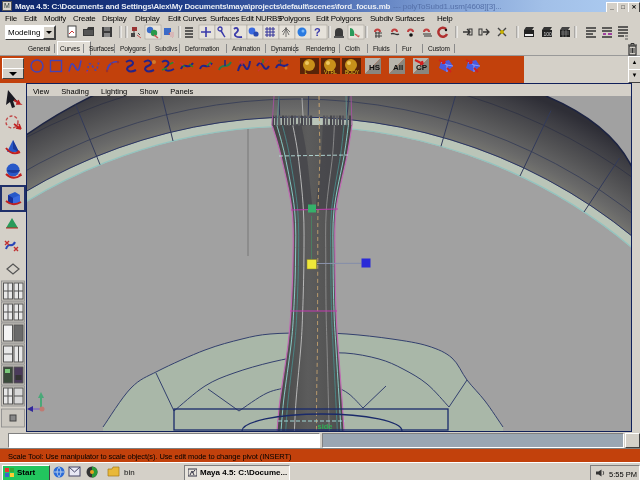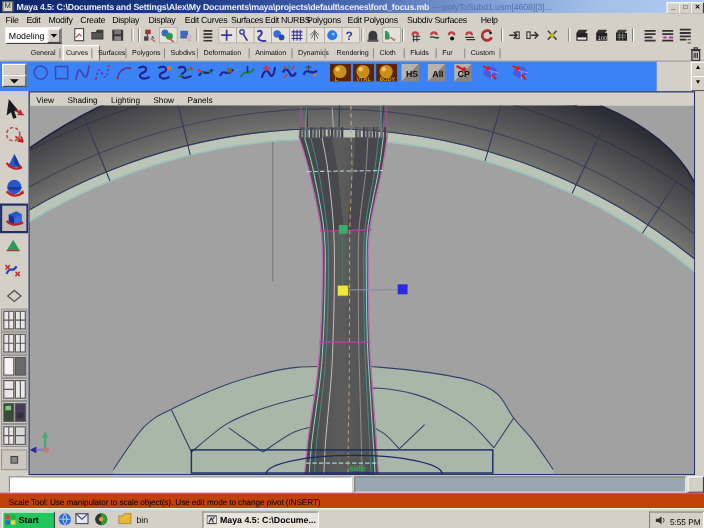--- a/index.html
+++ b/index.html
@@ -225,21 +225,21 @@
     <div class="abs" style="left:422px;top:4px;width:1px;height:9px;background:#8a8a8a;"></div>
     <span class="abs" style="left:428px;top:4.5px;font-size:6.5px;letter-spacing:-0.1px;color:#111;">Custom</span>
     <div class="abs" style="left:454px;top:4px;width:1px;height:9px;background:#8a8a8a;"></div>
     <div class="abs" style="left:0;top:15px;width:640px;height:1px;background:#999;"></div>
     <svg class="abs" style="left:626px;top:2px;" width="13" height="14" viewBox="0 0 13 14">
       <rect x="3" y="4" width="7" height="9" fill="none" stroke="#333" stroke-width="1.2"></rect>
       <path d="M2 3 h9 M5 3 v-1.5 h3 V3 M5 6 v5 M6.5 6 v5 M8 6 v5" stroke="#333" fill="none"></path>
     </svg>
   </div>
 
-<div class="abs" style="left:0;top:56px;width:597px;height:27px;background:#3b82f6;" id="shelf">
+<div class="abs" style="left:0;top:56px;width:524px;height:27px;background:#c2410c;" id="shelf">
     <svg class="abs" style="left:0;top:2px;" width="630" height="18" viewBox="0 0 630 18">
       <g transform="translate(30,0)">
         <circle cx="7" cy="8" r="6" fill="none" stroke="#4343b8" stroke-width="1.4"></circle>
       </g>
       <g transform="translate(49,0)">
         <rect x="1.5" y="2.5" width="11" height="11" fill="none" stroke="#4343b8" stroke-width="1.4"></rect>
       </g>
       <g transform="translate(68,0)">
         <path d="M1 14 C3 4 4 4 7 9 C10 14 11 14 13 2" fill="none" stroke="#4343b8" stroke-width="1.6"></path>
         <path d="M0 14 l2 0 M12 2 l2 0" stroke="#c33"></path>

